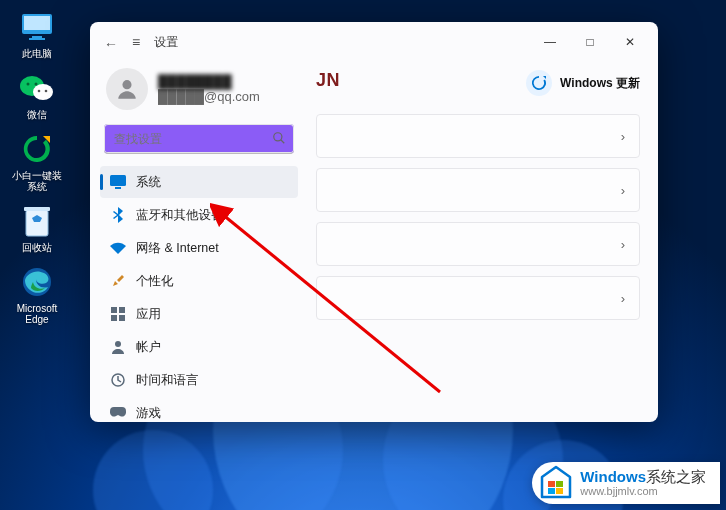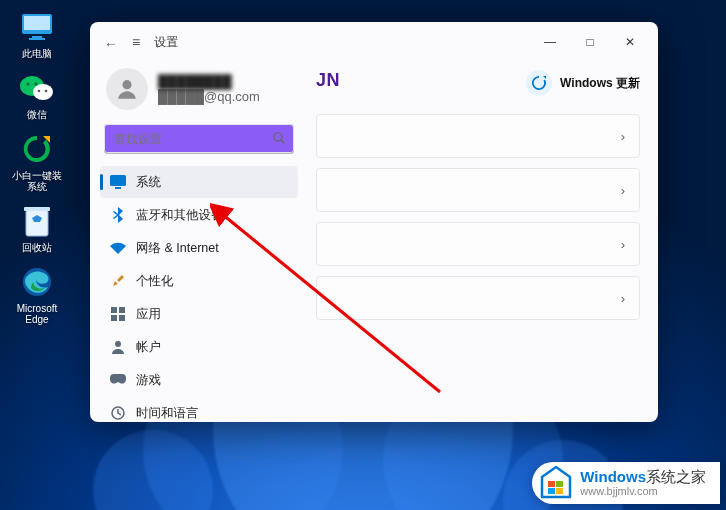--- a/index.html
+++ b/index.html
@@ -60,21 +60,21 @@
   }
   .nav-item.selected { background: #eceef3; position: relative; }
   .nav-item.selected::before {
     content: ""; position: absolute; left: 0; top: 8px; bottom: 8px; width: 3px;
     background: #0067c0; border-radius: 2px;
   }
   .nav-item .nicon { width: 16px; height: 16px; display:flex;align-items:center;justify-content:center; font-size:14px; }
 
   .content { flex: 1; padding: 8px 18px 10px 8px; overflow-y: auto; }
   .page-head { display: flex; align-items: flex-start; justify-content: space-between; margin-bottom: 18px; }
-  .page-title { font-size: 18px; font-weight: 600; color: #4c1d95; letter-spacing: .5px; }
+  .page-title { font-size: 18px; font-weight: 600; color: #7f1d1d; letter-spacing: .5px; }
   .update-box { display: flex; align-items: center; gap: 8px; }
   .update-box .uicon {
     width: 26px; height: 26px; border-radius: 50%; background: #e6f2ff; display:flex;align-items:center;justify-content:center;
     color:#0078d4;
   }
   .update-box .utxt .t { font-size: 12px; color: #111; font-weight: 600; }
   .update-box .utxt .s { font-size: 10px; color: #777; }
 
   .card {
     height: 44px; border: 1px solid #e6e6ea; border-radius: 4px; background: #fdfdfe;
@@ -254,34 +254,34 @@
             <span class="nicon">
                 <svg width="14" height="14" viewBox="0 0 14 14" fill="#5b6a7a">
                   <circle cx="7" cy="4" r="3"></circle>
                   <path d="M1 14c0-3 3-5 6-5s6 2 6 5H1z"></path>
                 </svg>
               </span>
             <span>帐户</span>
           </div>
           <div class="nav-item">
             <span class="nicon">
-                <svg width="16" height="12" viewBox="0 0 16 12" fill="#5b6a7a">
-                  <path d="M4 0h8a4 4 0 0 1 4 4v2a4 4 0 0 1-6 3l-2-1-2 1a4 4 0 0 1-6-3V4a4 4 0 0 1 4-4z"></path>
-                </svg>
-              </span>
-            <span>游戏</span>
-          </div>
-          <div class="nav-item">
-            <span class="nicon">
                 <svg width="14" height="14" viewBox="0 0 14 14" fill="none" stroke="#5b6a7a" stroke-width="1.5">
                   <circle cx="7" cy="7" r="6"></circle>
                   <path d="M7 3v4l3 2"></path>
                 </svg>
               </span>
             <span>时间和语言</span>
+          </div>
+          <div class="nav-item">
+            <span class="nicon">
+                <svg width="16" height="12" viewBox="0 0 16 12" fill="#5b6a7a">
+                  <path d="M4 0h8a4 4 0 0 1 4 4v2a4 4 0 0 1-6 3l-2-1-2 1a4 4 0 0 1-6-3V4a4 4 0 0 1 4-4z"></path>
+                </svg>
+              </span>
+            <span>游戏</span>
           </div>
 
         </div>
       </div>
 
       <div class="content">
         <div class="page-head">
           <div class="page-title">JN</div>
           <div class="update-box">
             <div class="uicon">

